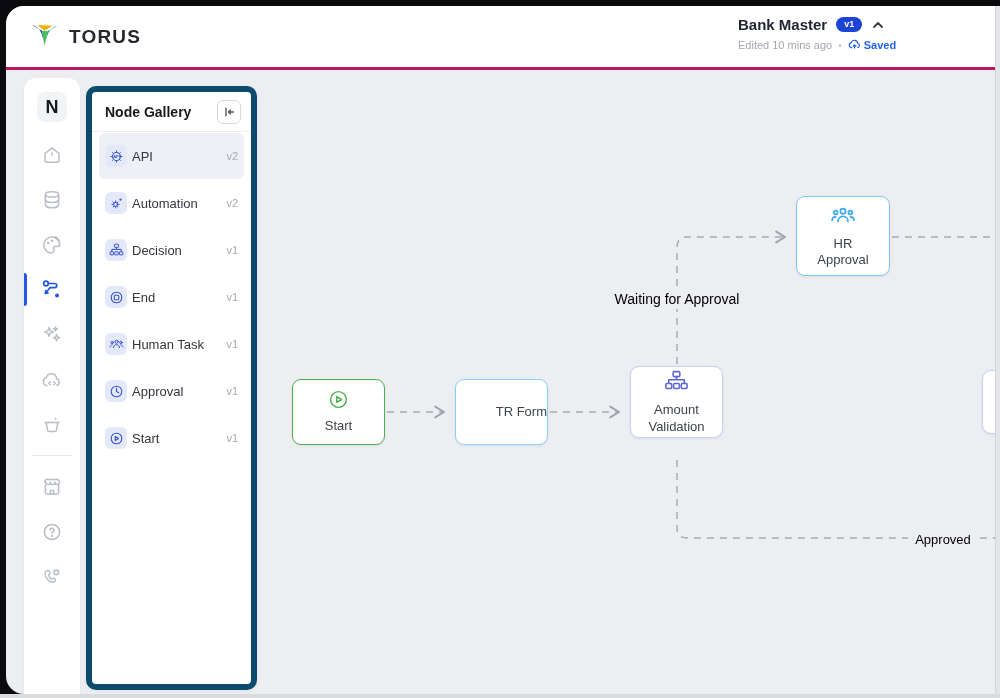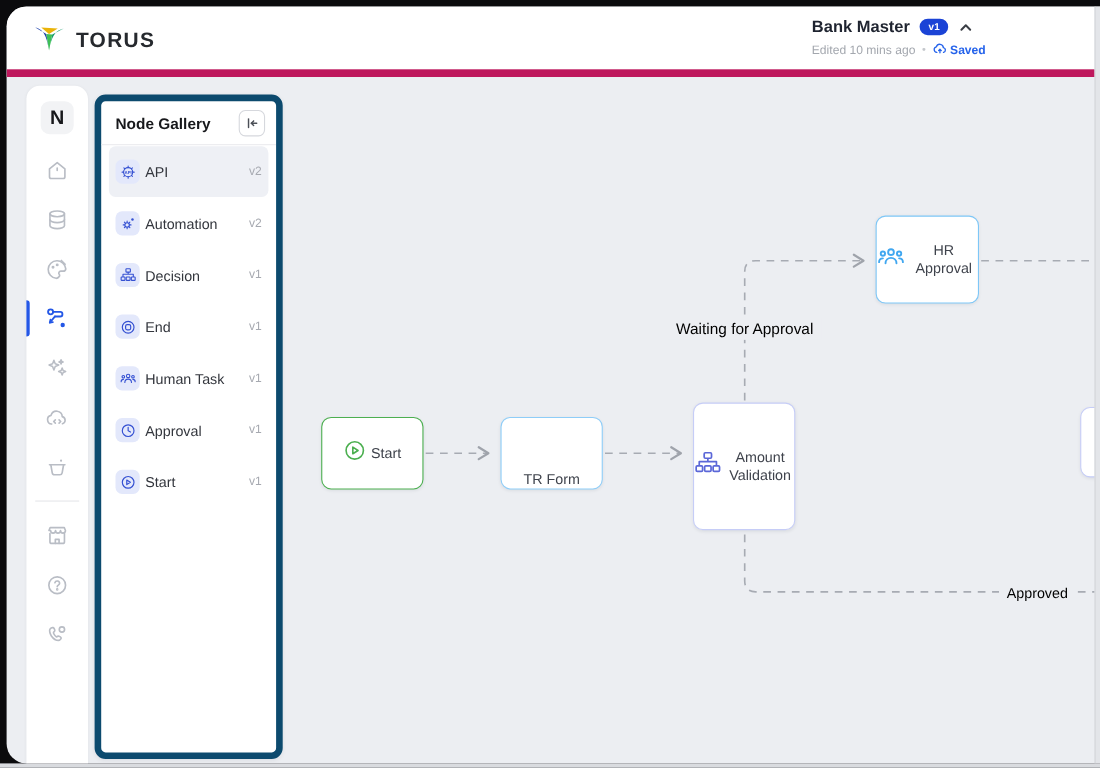--- a/index.html
+++ b/index.html
@@ -6,21 +6,21 @@
   html,body { width:1000px; height:698px; overflow:hidden; background:#0b0b0d;
     font-family:"Liberation Sans", sans-serif; }
   .bottom-strip { position:absolute; left:0; right:0; bottom:0; height:4px; background:#d9dbdf; }
   .app { position:absolute; top:6px; left:6px; right:0; bottom:4px; background:#eceef2;
     border-top-left-radius:18px; border-bottom-left-radius:18px; overflow:hidden; }
   .right-edge { position:absolute; top:0; right:0; bottom:0; width:5px; background:#e3e5e9;
     border-left:1px solid #d3d5da; z-index:60; }
 
   
   .header { position:absolute; top:0; left:0; right:0; height:64px; background:#fff;
-    border-bottom:7px solid #be185d; z-index:10; }
+    border-bottom:3px solid #be185d; z-index:10; }
   .brand { position:absolute; left:24px; top:16px; display:flex; align-items:center; gap:9px; }
   .brand-name { font-size:19px; font-weight:700; letter-spacing:1.2px; color:#26292e; }
   .doc-block { position:absolute; left:732px; top:10px; }
   .doc-row { display:flex; align-items:center; gap:9px; }
   .doc-title { font-size:15px; font-weight:700; color:#1f2430; }
   .ver-badge { background:#1b43d6; color:#fff; font-size:9px; font-weight:700;
     padding:3px 8px; border-radius:999px; line-height:1; }
   .chev-up { display:flex; cursor:pointer; }
   .meta-row { display:flex; align-items:center; gap:6px; margin-top:5px; }
   .meta-edited { font-size:11px; color:#a3a7ae; }
@@ -58,27 +58,27 @@
     align-items:center; gap:5px; cursor:pointer; }
   .gal-item.hl { background:#eef0f5; }
   .gal-ic { width:22px; height:22px; border-radius:6px; background:#e3e8fb; flex:0 0 auto;
     display:flex; align-items:center; justify-content:center; color:#3450d2; }
   .gal-label { font-size:13px; color:#33363d; }
   .gal-ver { margin-left:auto; font-size:11px; color:#a6a9b0; }
 
   
   .canvas { position:absolute; inset:64px 0 0 0; }
   .edges { position:absolute; left:0; top:0; width:994px; height:630px; }
-  .node { position:absolute; background:#fff; border-radius:9px; display:flex; flex-direction:row;
+  .node { position:absolute; background:#fff; border-radius:9px; display:flex; flex-direction:column;
     align-items:center; justify-content:center; gap:4px; box-shadow:0 1px 3px rgba(16,24,40,.07);
     cursor:pointer; text-align:center; }
   .node-label { font-size:13px; color:#3f434c; line-height:1.25; max-width:72px; }
   .node-start { left:286px; top:309px; width:93px; height:66px; border:1.5px solid #4caf50; }
   .node-form { left:449px; top:309px; width:93px; height:66px; border:1.5px solid #8ecdf8;align-items:flex-end; }
-  .node-validation { left:624px; top:296px; width:93px; height:116px; border:1.5px solid #c6cdf7; }
+  .node-validation { left:624px; top:296px; width:93px; height:72px; border:1.5px solid #c6cdf7; }
   .node-approval { left:790px; top:126px; width:94px; height:80px; border:1.5px solid #7ec7f7; }
   .node-partial { left:976px; top:300px; width:93px; height:64px; border:1.5px solid #c6cdf7; }
   .edge-label { position:absolute; transform:translate(-50%,-50%); background:#eceef2;
     padding:2px 7px; color:#000000; white-space:nowrap; }
   .lbl-waiting { left:671px; top:229px; font-size:14px; font-weight:500; }
   .lbl-approved { left:937px; top:469px; font-size:13px; }
 </style>
 </head>
 <body>
 

